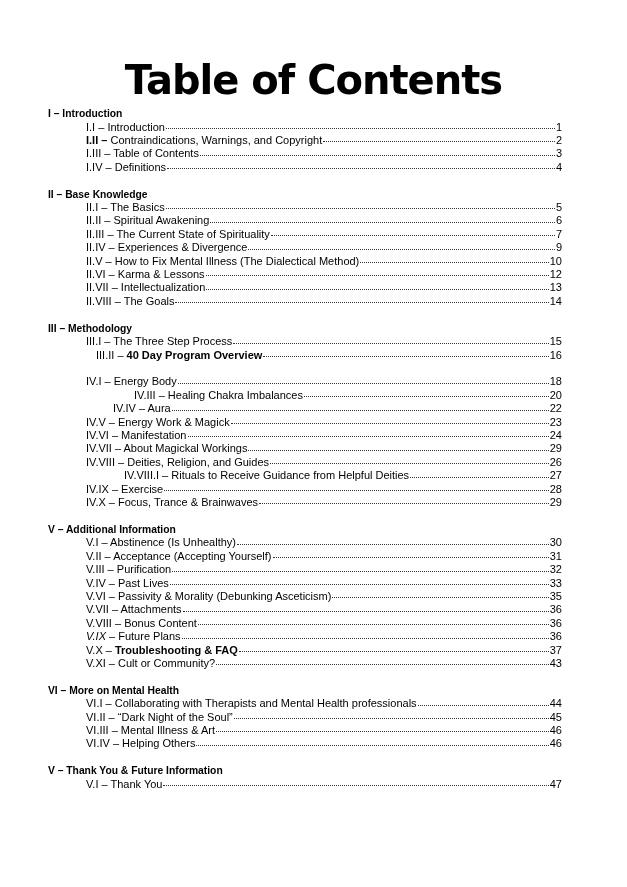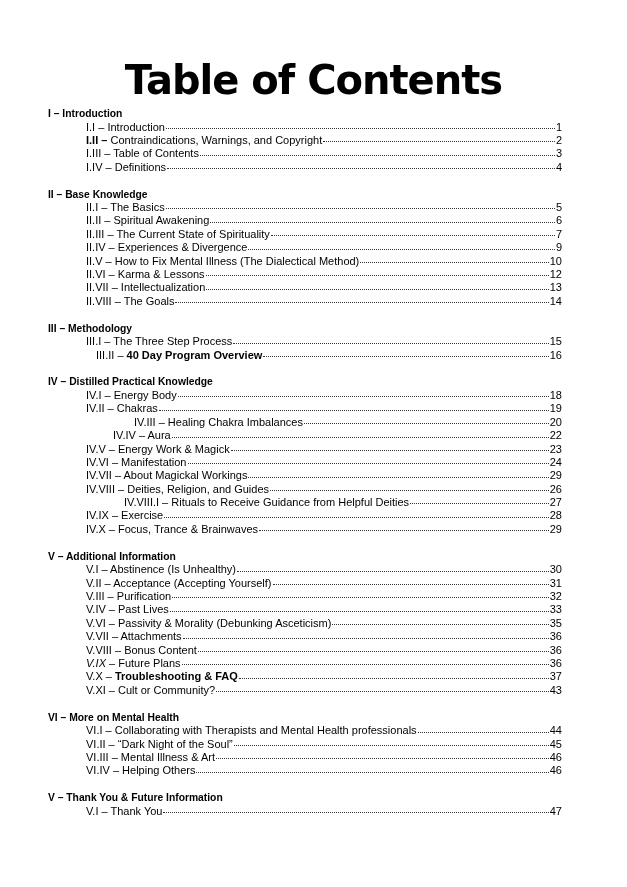--- a/index.html
+++ b/index.html
@@ -117,30 +117,24 @@
         <span class="dots"></span>
         <span class="page">15</span>
       </div>
       <div class="entry">
         <span class="label"><span style="white-space: pre; margin-left: 10px;">III.II – </span><b>40 Day Program Overview</b></span>
         <span class="dots"></span>
         <span class="page">16</span>
       </div>
     </div>
     <div class="section">
-      <div class="section-heading">IV – Distilled Practical Knowledge</div>
       <div class="entry">
         <span class="label"><span style="white-space: pre;">IV.I – </span><span>Energy Body</span></span>
         <span class="dots"></span>
         <span class="page">18</span>
-      </div>
-      <div class="entry">
-        <span class="label"><span style="white-space: pre;">IV.II – </span><span>Chakras</span></span>
-        <span class="dots"></span>
-        <span class="page">19</span>
       </div>
       <div class="entry">
         <span class="label"><span style="white-space: pre; padding-left: 48px;">IV.III – </span><span>Healing Chakra Imbalances</span></span>
         <span class="dots"></span>
         <span class="page">20</span>
       </div>
       <div class="entry">
         <span class="label"><span style="white-space: pre; padding-left: 27px;">IV.IV – </span><span>Aura</span></span>
         <span class="dots"></span>
         <span class="page">22</span>

